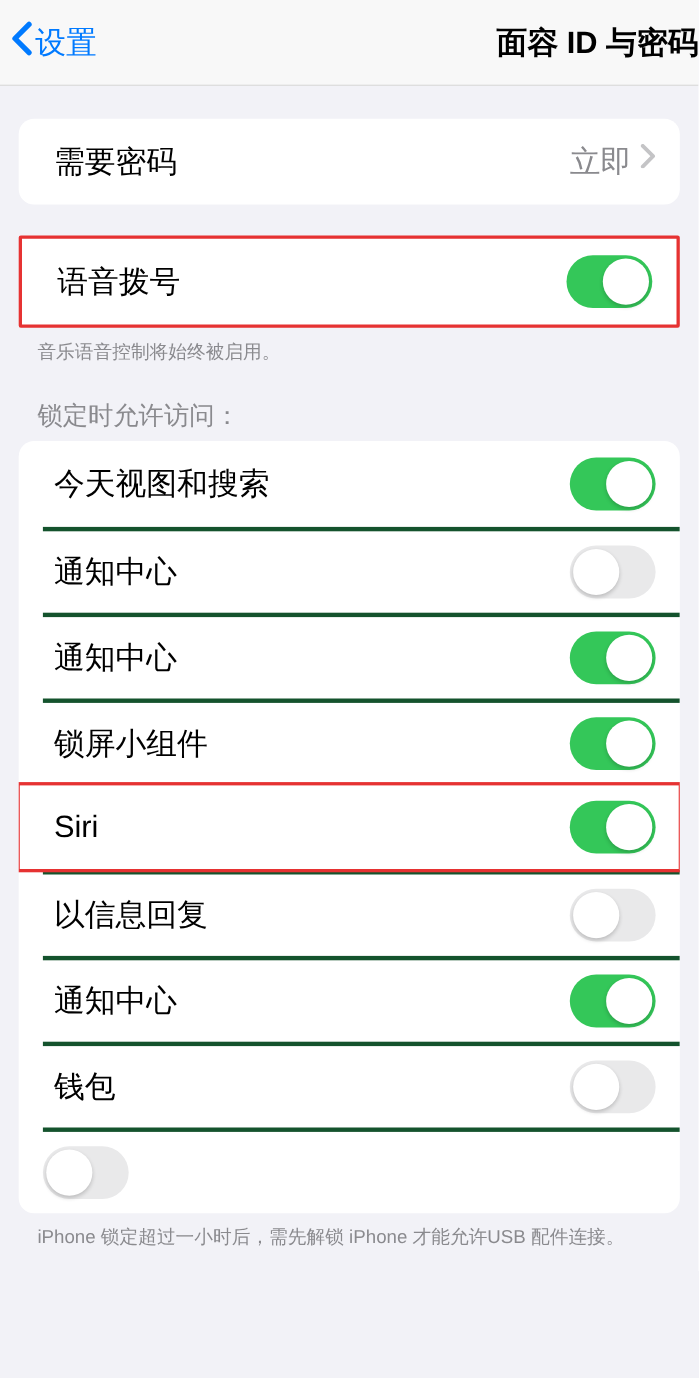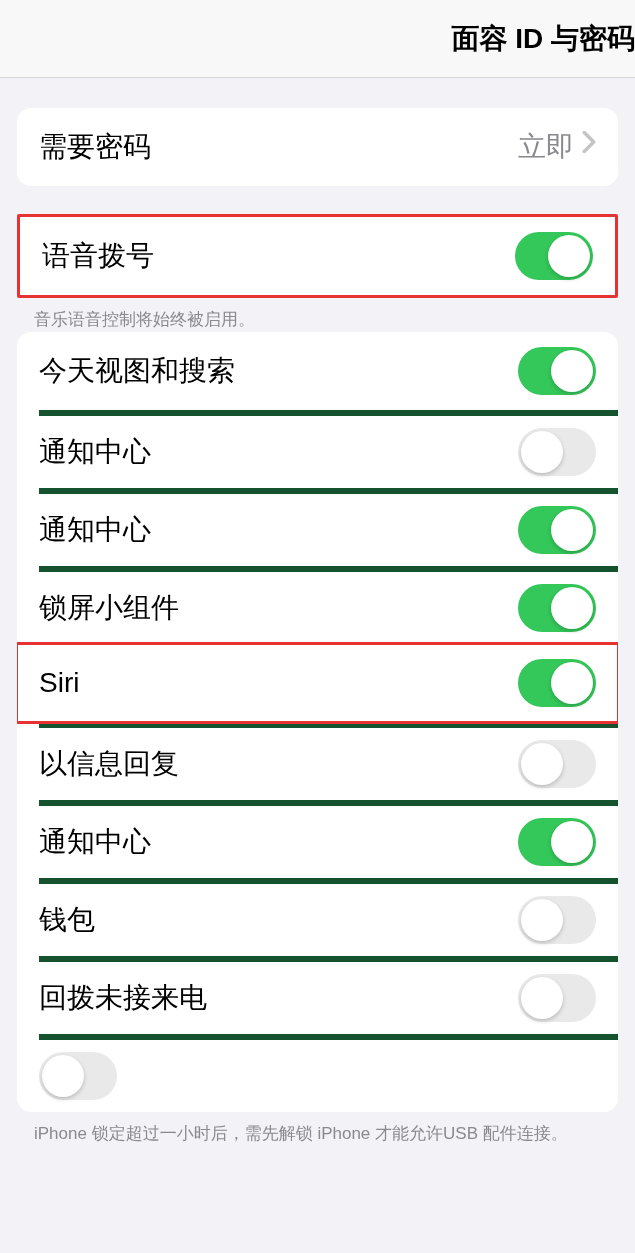--- a/index.html
+++ b/index.html
@@ -54,28 +54,29 @@
       overflow: hidden;
     }
     .row {
       display: flex;
       align-items: center;
       justify-content: space-between;
       min-height: 78px;
       padding: 0 22px;
     }
     .row + .row {
-      border-top: 6px solid #14532d;
+      border-top: 4px solid #14532d;
       margin-left: 22px;
       padding-left: 0;
     }
     .row-label {
       font-size: 28px;
       color: #000;
       font-weight: 400;
+      margin-left: 10px;
     }
     .row-value {
       font-size: 28px;
       color: #8a8a8e;
       display: flex;
       align-items: flex-start;
       gap: 8px;
     }
     .chevron-right {
       color: #c4c4c6;
@@ -124,20 +125,28 @@
       margin-top: 30px;
     }
     .highlight-box {
       border: 3px solid #e63232;
     }
   </style>
 </head>
 <body>
 
 <div class="nav-bar">
+  <div class="back-button">
+    <span class="back-chevron">
+      <svg width="20" height="32" viewBox="0 0 12 20" fill="none">
+        <path d="M10 2L2 10L10 18" stroke="#007aff" stroke-width="3" stroke-linecap="round" stroke-linejoin="round"></path>
+      </svg>
+    </span>
+    <span>设置</span>
+  </div>
   <div class="nav-title">面容 ID 与密码</div>
 </div>
 
 <div class="content">
 
   <div class="group group-first">
     <div class="row">
       <span class="row-label">需要密码</span>
       <span class="row-value">
         <span>立即</span>
@@ -153,20 +162,21 @@
   <div class="group highlight-box" style="border-radius:2px;">
     <div class="row">
       <span class="row-label">语音拨号</span>
       <div class="toggle on">
         <div class="toggle-knob"></div>
       </div>
     </div>
   </div>
   <div class="footer-text">音乐语音控制将始终被启用。</div>
 
+  <div class="header-text">锁定时允许访问：</div>
   <div class="group" style="margin-top:0;" id="allow-access-group">
   <div class="row">
         <span class="row-label">今天视图和搜索</span>
         <div class="toggle on">
           <div class="toggle-knob"></div>
         </div>
       </div>
       <div class="row">
         <span class="row-label">通知中心</span>
         <div class="toggle off">
@@ -203,26 +213,20 @@
           <div class="toggle-knob"></div>
         </div>
       </div>
       <div class="row">
         <span class="row-label">钱包</span>
         <div class="toggle off">
           <div class="toggle-knob"></div>
         </div>
       </div>
       <div class="row">
-        <span class="row-label">回拨未接来电</span>
-        <div class="toggle off">
-          <div class="toggle-knob"></div>
-        </div>
-      </div>
-      <div class="row">
         <div class="toggle off">
           <div class="toggle-knob"></div>
         </div>
       </div>
     </div>
   <div class="footer-text">iPhone 锁定超过一小时后，需先解锁 iPhone 才能允许USB 配件连接。</div>
 
 </div>
 
 </body></html>

